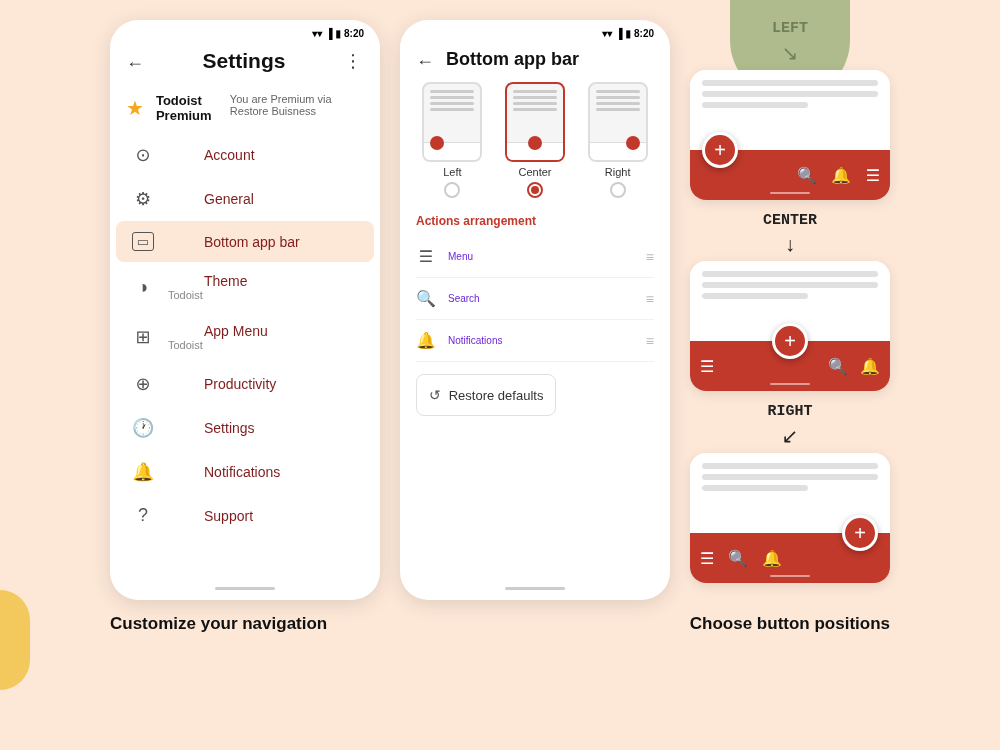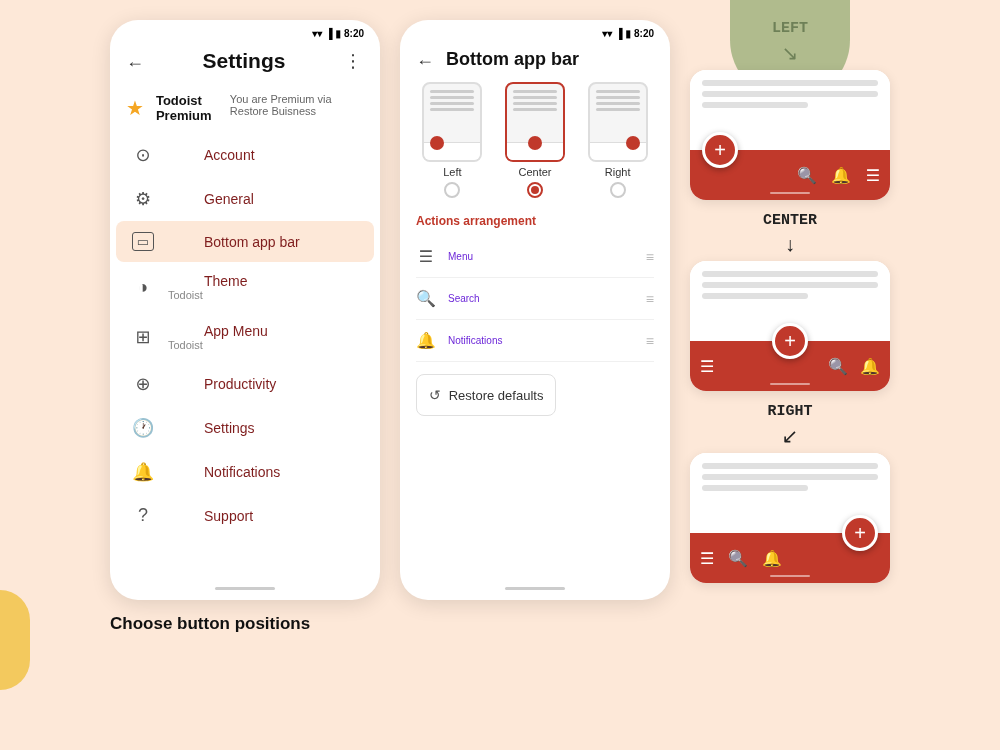--- a/index.html
+++ b/index.html
@@ -694,15 +694,16 @@
               <div class="pos-bar-line"></div>
             </div>
           </div>
         </div>
       </div>
 
     </div>
   </div>
 
   <div class="captions-row">
+    <div class="caption">Customize your navigation</div>
     <div class="caption">Choose button positions</div>
   </div>
 </div>
 
 </body></html>

